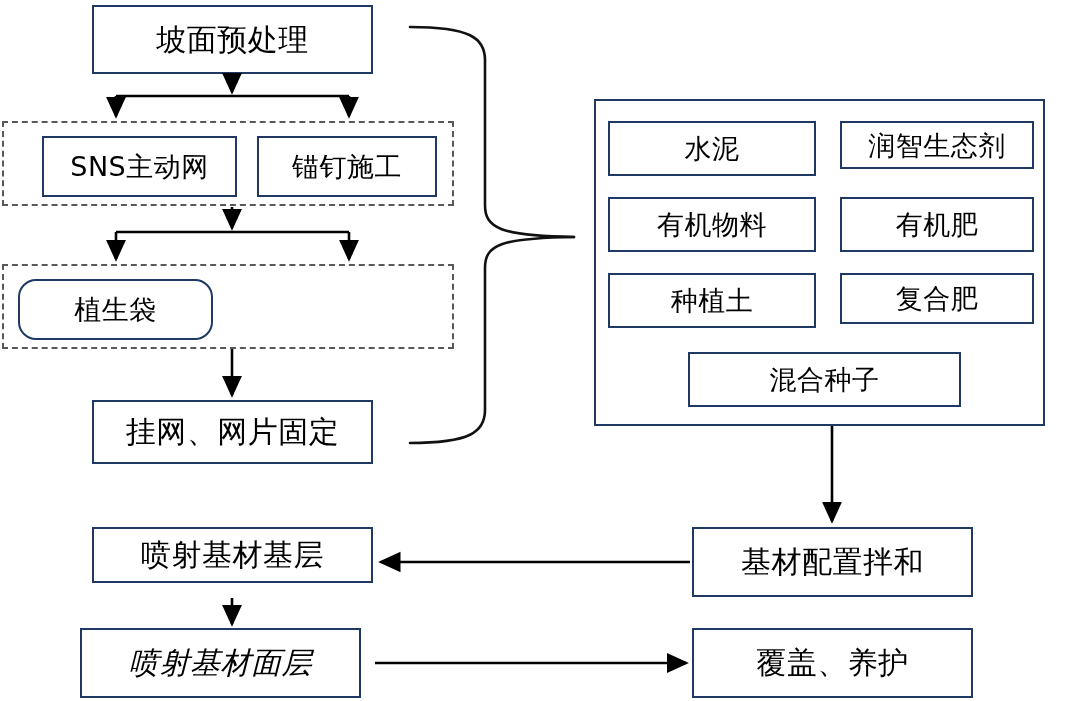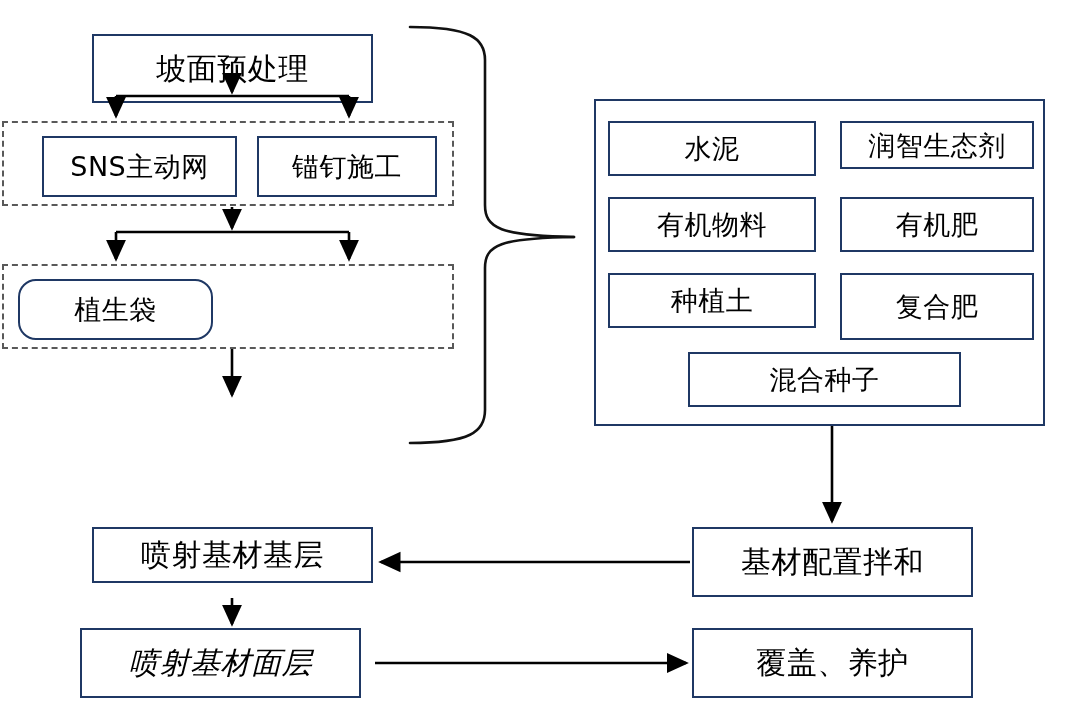--- a/index.html
+++ b/index.html
@@ -108,44 +108,45 @@
 
     <g>
       <line x1="232" y1="598" x2="232" y2="624" stroke="#000" stroke-width="2.6" marker-end="url(#arrowhead)"></line>
     </g>
 
     <g>
       <line x1="375" y1="663" x2="686" y2="663" stroke="#000" stroke-width="2.6" marker-end="url(#arrowhead)"></line>
     </g>
   </svg>
 
-  <div class="box" style="left:92px; top:5px; width:281px; height:69px;margin-top:29px;">坡面预处理</div>
+  <div class="box" style="left:92px; top:5px; width:281px; height:69px;">坡面预处理</div>
 
   <div class="group-dashed" style="left:2px; top:121px; width:452px; height:85px;"></div>
 
   <div class="box small" style="left:18px; top:136px; width:195px; height:61px;margin-left:24px;">SNS主动网</div>
 
   <div class="box small" style="left:257px; top:136px; width:180px; height:61px;">锚钉施工</div>
 
   <div class="group-dashed" style="left:2px; top:264px; width:452px; height:85px;"></div>
 
   <div class="box small" style="left:18px; top:279px; width:195px; height:61px;border-radius:18px;">植生袋</div>
 
 
+  <div class="box" style="left:92px; top:400px; width:281px; height:64px;">挂网、网片固定</div>
 
   <div class="panel" style="left:594px; top:99px; width:451px; height:327px;"></div>
 
   <div class="box small" style="left:608px; top:121px; width:208px; height:55px;">水泥</div>
   <div class="box small" style="left:840px; top:121px; width:194px; height:48px;">润智生态剂</div>
 
   <div class="box small" style="left:608px; top:197px; width:208px; height:55px;">有机物料</div>
   <div class="box small" style="left:840px; top:197px; width:194px; height:55px;">有机肥</div>
 
   <div class="box small" style="left:608px; top:273px; width:208px; height:55px;">种植土</div>
-  <div class="box small" style="left:840px; top:273px; width:194px; height:67px;">复合肥</div>
+  <div class="box small" style="left:840px; top:273px; width:194px; height:51px;">复合肥</div>
 
   <div class="box small" style="left:688px; top:352px; width:273px; height:55px;">混合种子</div>
 
   <div class="box" style="left:92px; top:527px; width:281px; height:56px;">喷射基材基层</div>
 
   <div class="box" style="left:80px; top:628px; width:281px; height:70px;font-style:italic;">喷射基材面层</div>
 
   <div class="box" style="left:692px; top:527px; width:281px; height:70px;">基材配置拌和</div>
 
   <div class="box" style="left:692px; top:628px; width:281px; height:70px;">覆盖、养护</div>

